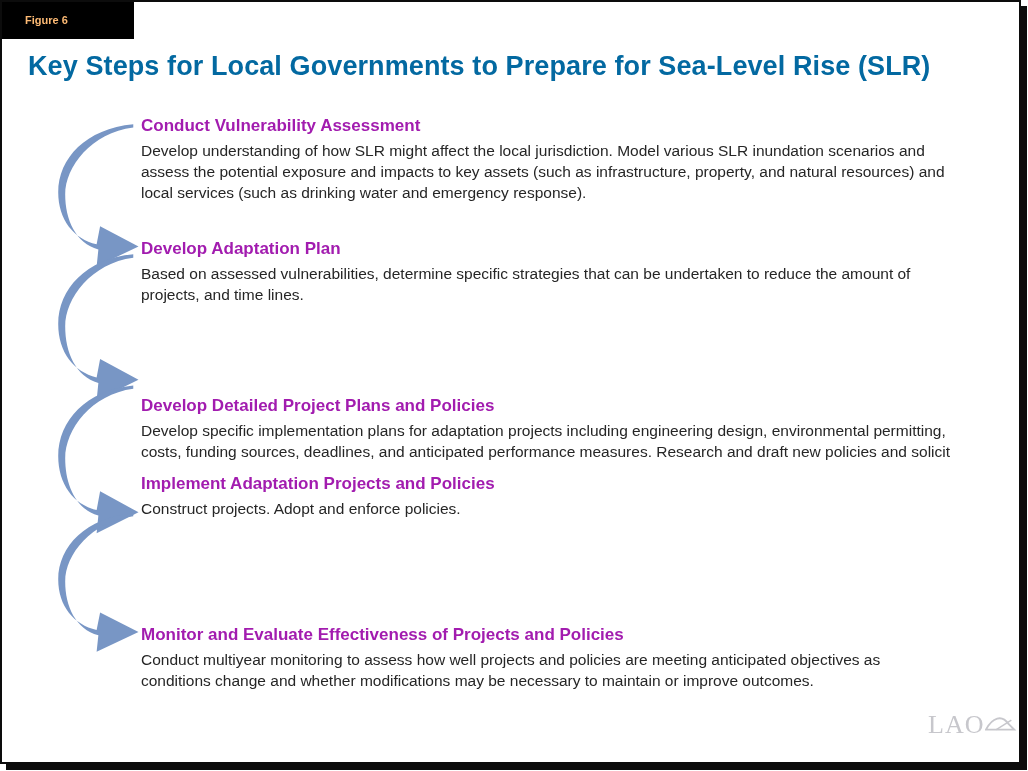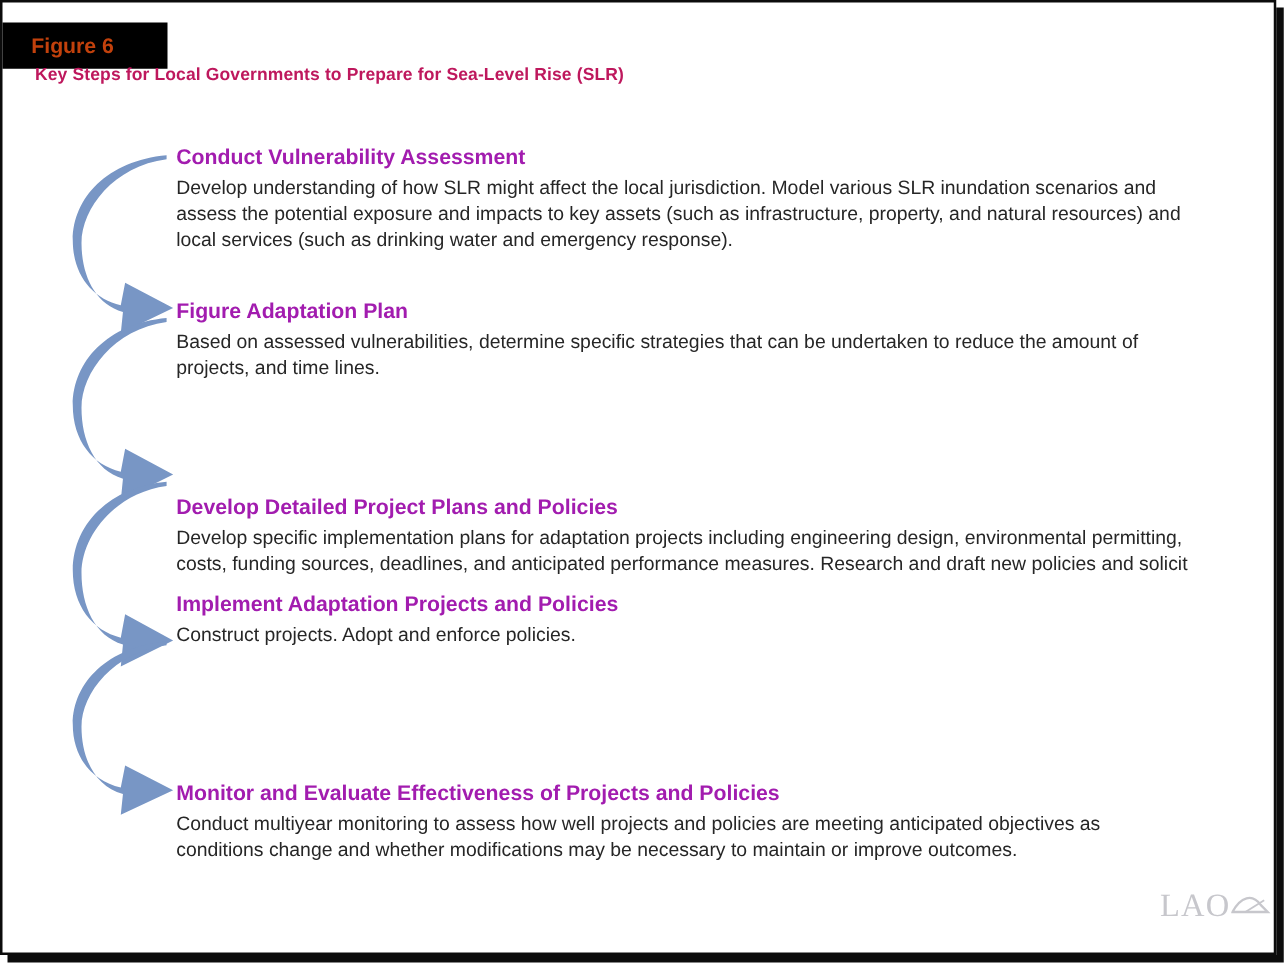--- a/index.html
+++ b/index.html
@@ -8,28 +8,28 @@
     font-family:"Liberation Sans", sans-serif;
     -webkit-font-smoothing:antialiased;
   }
   #frame{
     position:absolute;left:0;top:0;width:1021px;height:764px;
     box-sizing:border-box;background:#ffffff;
     border:2px solid #0c0c0c;
     box-shadow:6px 6px 0 #0c0c0c;
   }
   .figure-label{
-    position:absolute;left:0;top:16px;width:132px;height:37px;
-    background:#000000;color:#c2410c;
-    font-size:17px;font-weight:bold;line-height:37px;
+    position:absolute;left:0;top:0;width:132px;height:37px;
+    background:#000000;color:#fdba74;
+    font-size:11px;font-weight:bold;line-height:37px;
     padding-left:23px;box-sizing:border-box;
   }
   .page-title{
     position:absolute;left:26px;top:49px;
-    font-size:14px;font-weight:bold;color:#be185d;
+    font-size:27px;font-weight:bold;color:#0369a1;
     letter-spacing:0.1px;white-space:nowrap;
   }
   .step{position:absolute;left:139px;}
   .step-title{
     font-size:17px;font-weight:bold;color:#a21caf;
     line-height:22px;margin:0 0 3px 0;white-space:nowrap;
   }
   .step-line{
     font-size:15.5px;color:#262626;line-height:21px;white-space:nowrap;
   }
@@ -73,21 +73,21 @@
   </div>
 
   <div class="step" style="top:113px;">
     <div class="step-title">Conduct Vulnerability Assessment</div>
     <div class="step-line">Develop understanding of how SLR might affect the local jurisdiction. Model various SLR inundation scenarios and</div>
     <div class="step-line">assess the potential exposure and impacts to key assets (such as infrastructure, property, and natural resources) and</div>
     <div class="step-line">local services (such as drinking water and emergency response).</div>
   </div>
 
   <div class="step" style="top:236px;">
-    <div class="step-title">Figure Adaptation Plan</div>
+    <div class="step-title">Develop Adaptation Plan</div>
     <div class="step-line">Based on assessed vulnerabilities, determine specific strategies that can be undertaken to reduce the amount of</div>
     <div class="step-line">projects, and time lines.</div>
   </div>
 
   <div class="step" style="top:358px;margin-top:35px;">
     <div class="step-title">Develop Detailed Project Plans and Policies</div>
     <div class="step-line">Develop specific implementation plans for adaptation projects including engineering design, environmental permitting,</div>
     <div class="step-line">costs, funding sources, deadlines, and anticipated performance measures. Research and draft new policies and solicit</div>
   </div>
 

